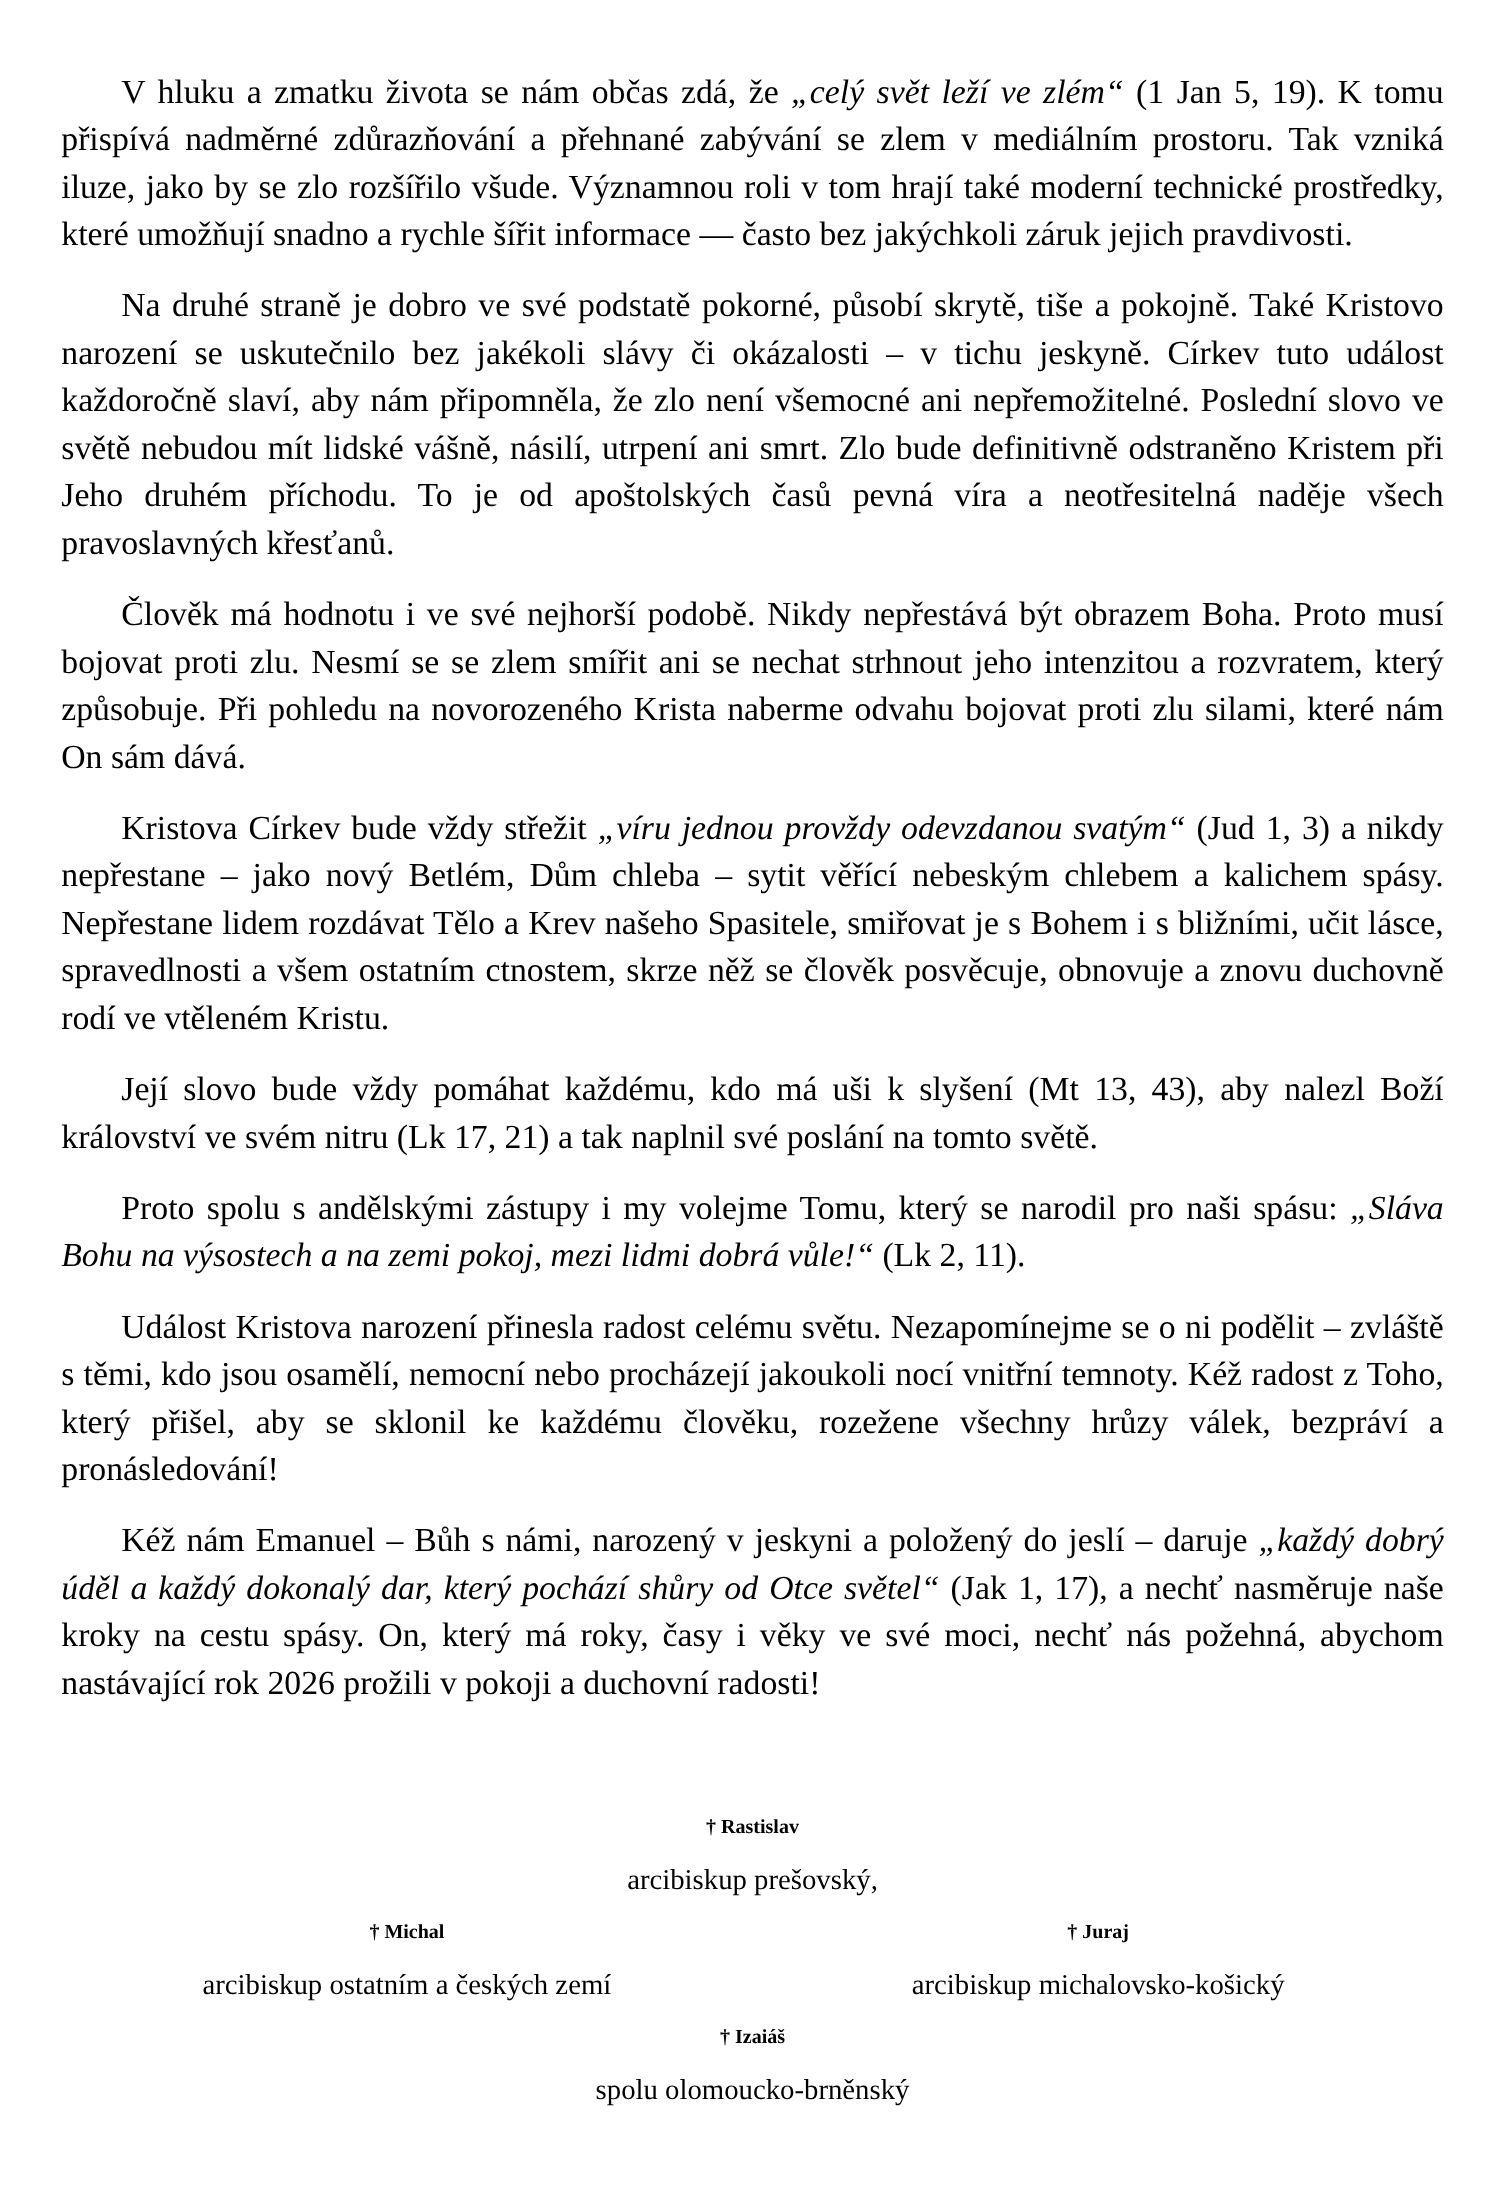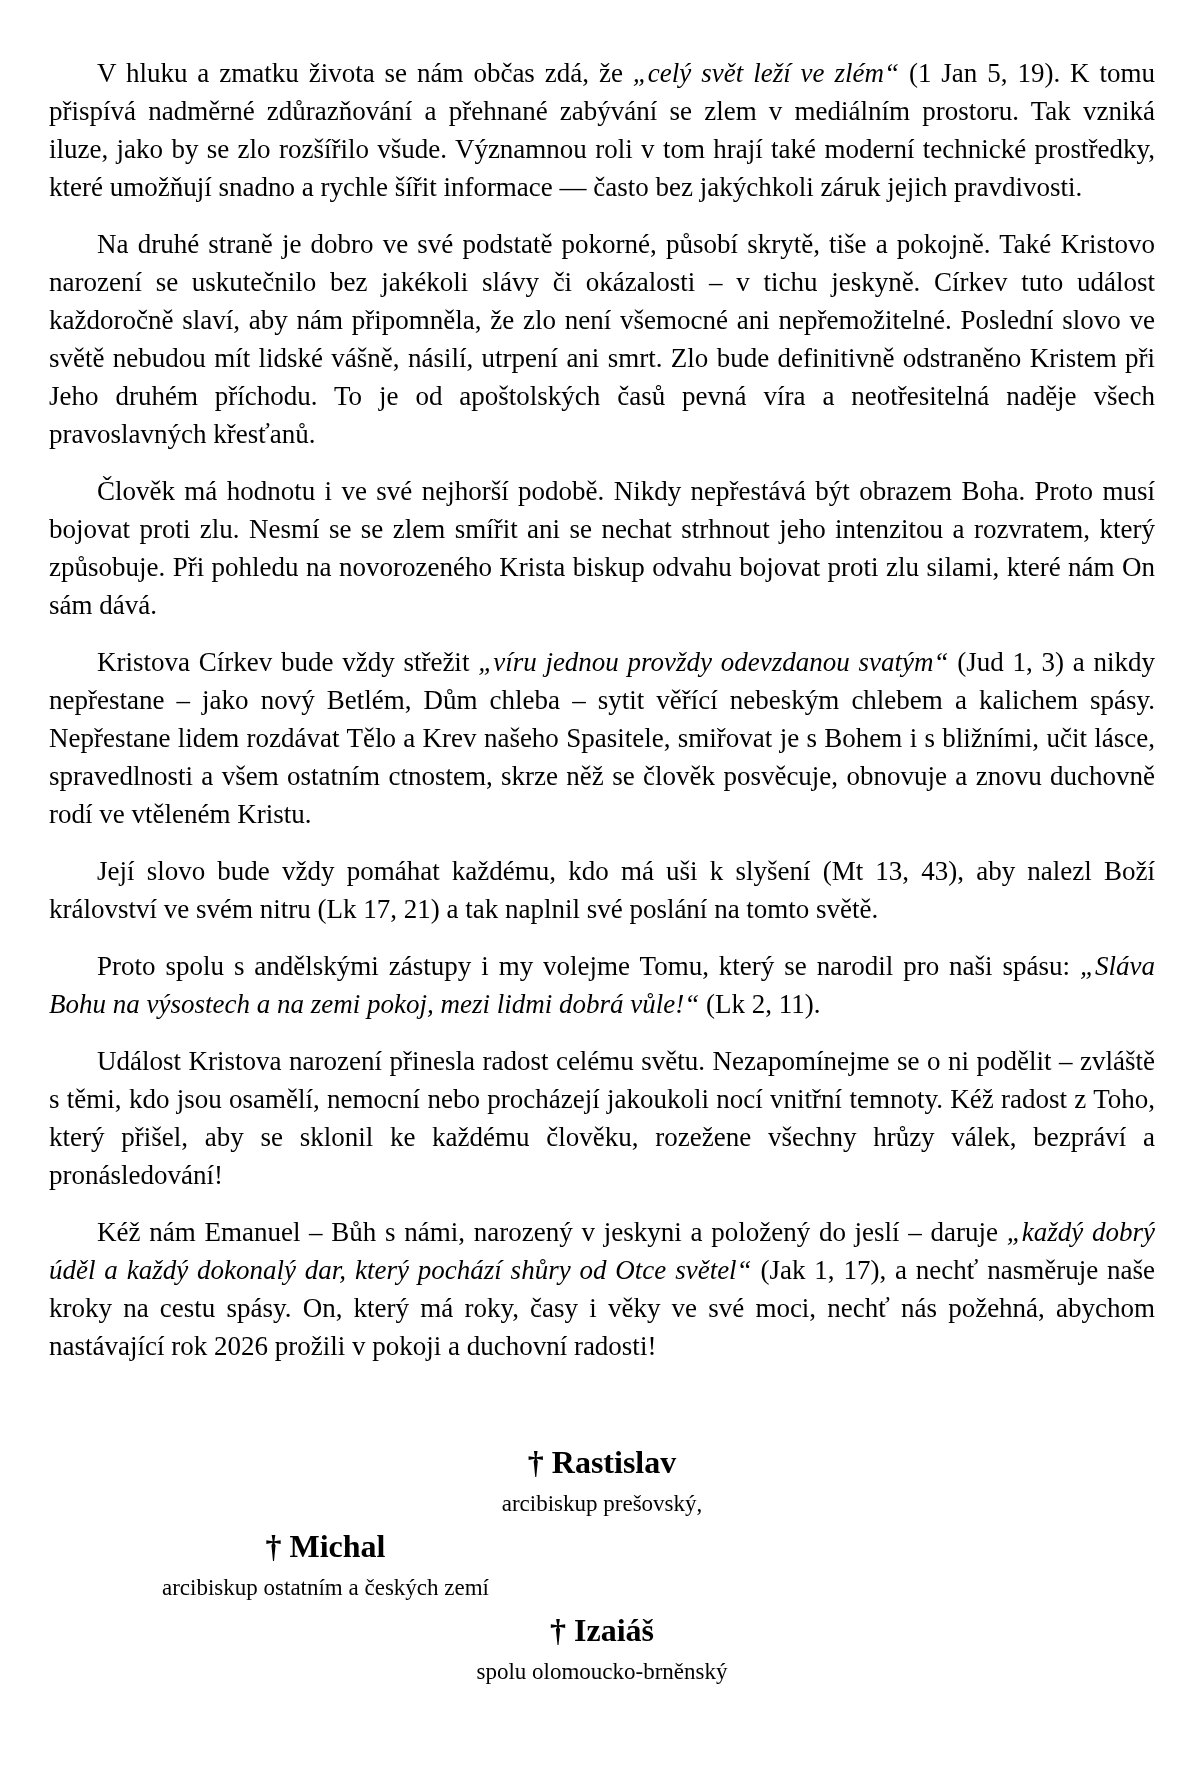--- a/index.html
+++ b/index.html
@@ -27,21 +27,21 @@
     color: #000000;
   }
   .doc-body .para em { font-style: italic; }
   .signatures {
     margin-top: 82px;
     text-align: center;
     color: #000000;
   }
   .sig-name {
     font-weight: 700;
-    font-size: 32px;
+    font-size: 16px;
     line-height: 30px;
   }
   .sig-title {
     font-size: 23px;
     line-height: 28px;
   }
   .mt13 { margin-top: 13px; }
   .sig-row {
     display: flex;
     width: 100%;
@@ -52,36 +52,40 @@
 </style>
 </head>
 <body>
 
 <main class="page">
 
   <section class="doc-body">
 
   <p class="para"><span>V hluku a zmatku života se nám občas zdá, že </span><em>„celý svět leží ve zlém“</em><span> (1 Jan 5, 19). K tomu přispívá nadměrné zdůrazňování a přehnané zabývání se zlem v mediálním prostoru. Tak vzniká iluze, jako by se zlo rozšířilo všude. Významnou roli v tom hrají také moderní technické prostředky, které umožňují snadno a rychle šířit informace — často bez jakýchkoli záruk jejich pravdivosti.</span></p>
       <p class="para"><span>Na druhé straně je dobro ve své podstatě pokorné, působí skrytě, tiše a pokojně. Také Kristovo narození se uskutečnilo bez jakékoli slávy či okázalosti – v tichu jeskyně. Církev tuto událost každoročně slaví, aby nám připomněla, že zlo není všemocné ani nepřemožitelné. Poslední slovo ve světě nebudou mít lidské vášně, násilí, utrpení ani smrt. Zlo bude definitivně odstraněno Kristem při Jeho druhém příchodu. To je od apoštolských časů pevná víra a neotřesitelná naděje všech pravoslavných křesťanů.</span></p>
-      <p class="para"><span>Člověk má hodnotu i ve své nejhorší podobě. Nikdy nepřestává být obrazem Boha. Proto musí bojovat proti zlu. Nesmí se se zlem smířit ani se nechat strhnout jeho intenzitou a rozvratem, který způsobuje. Při pohledu na novorozeného Krista biskup odvahu bojovat proti zlu silami, které nám On sám dává.</span></p>
+      <p class="para"><span>Člověk má hodnotu i ve své nejhorší podobě. Nikdy nepřestává být obrazem Boha. Proto musí bojovat proti zlu. Nesmí se se zlem smířit ani se nechat strhnout jeho intenzitou a rozvratem, který způsobuje. Při pohledu na novorozeného Krista naberme odvahu bojovat proti zlu silami, které nám On sám dává.</span></p>
       <p class="para"><span>Kristova Církev bude vždy střežit </span><em>„víru jednou provždy odevzdanou svatým“</em><span> (Jud 1, 3) a nikdy nepřestane – jako nový Betlém, Dům chleba – sytit věřící nebeským chlebem a kalichem spásy. Nepřestane lidem rozdávat Tělo a Krev našeho Spasitele, smiřovat je s Bohem i s bližními, učit lásce, spravedlnosti a všem ostatním ctnostem, skrze něž se člověk posvěcuje, obnovuje a znovu duchovně rodí ve vtěleném Kristu.</span></p>
       <p class="para"><span>Její slovo bude vždy pomáhat každému, kdo má uši k slyšení (Mt 13, 43), aby nalezl Boží království ve svém nitru (Lk 17, 21) a tak naplnil své poslání na tomto světě.</span></p>
       <p class="para"><span>Proto spolu s andělskými zástupy i my volejme Tomu, který se narodil pro naši spásu: </span><em>„Sláva Bohu na výsostech a na zemi pokoj, mezi lidmi dobrá vůle!“</em><span> (Lk 2, 11).</span></p>
       <p class="para"><span>Událost Kristova narození přinesla radost celému světu. Nezapomínejme se o ni podělit – zvláště s těmi, kdo jsou osamělí, nemocní nebo procházejí jakoukoli nocí vnitřní temnoty. Kéž radost z Toho, který přišel, aby se sklonil ke každému člověku, rozežene všechny hrůzy válek, bezpráví a pronásledování!</span></p>
       <p class="para"><span>Kéž nám Emanuel – Bůh s námi, narozený v jeskyni a položený do jeslí – daruje </span><em>„každý dobrý úděl a každý dokonalý dar, který pochází shůry od Otce světel“</em><span> (Jak 1, 17), a nechť nasměruje naše kroky na cestu spásy. On, který má roky, časy i věky ve své moci, nechť nás požehná, abychom nastávající rok 2026 prožili v pokoji a duchovní radosti!</span></p>
     </section>
 
   <section class="signatures">
     <div class="sig-name">† Rastislav</div>
     <div class="sig-title mt13">arcibiskup prešovský,</div>
 
     <div class="sig-row">
       <div class="sig-col">
         <div class="sig-name">† Michal</div>
         <div class="sig-title mt13">arcibiskup ostatním a českých zemí</div>
       </div>
+      <div class="sig-col">
+        <div class="sig-name">† Juraj</div>
+        <div class="sig-title mt13">arcibiskup michalovsko-košický</div>
+      </div>
     </div>
 
     <div class="sig-name mt13">† Izaiáš</div>
     <div class="sig-title mt13">spolu olomoucko-brněnský</div>
   </section>
 
 </main>
 
 </body></html>

